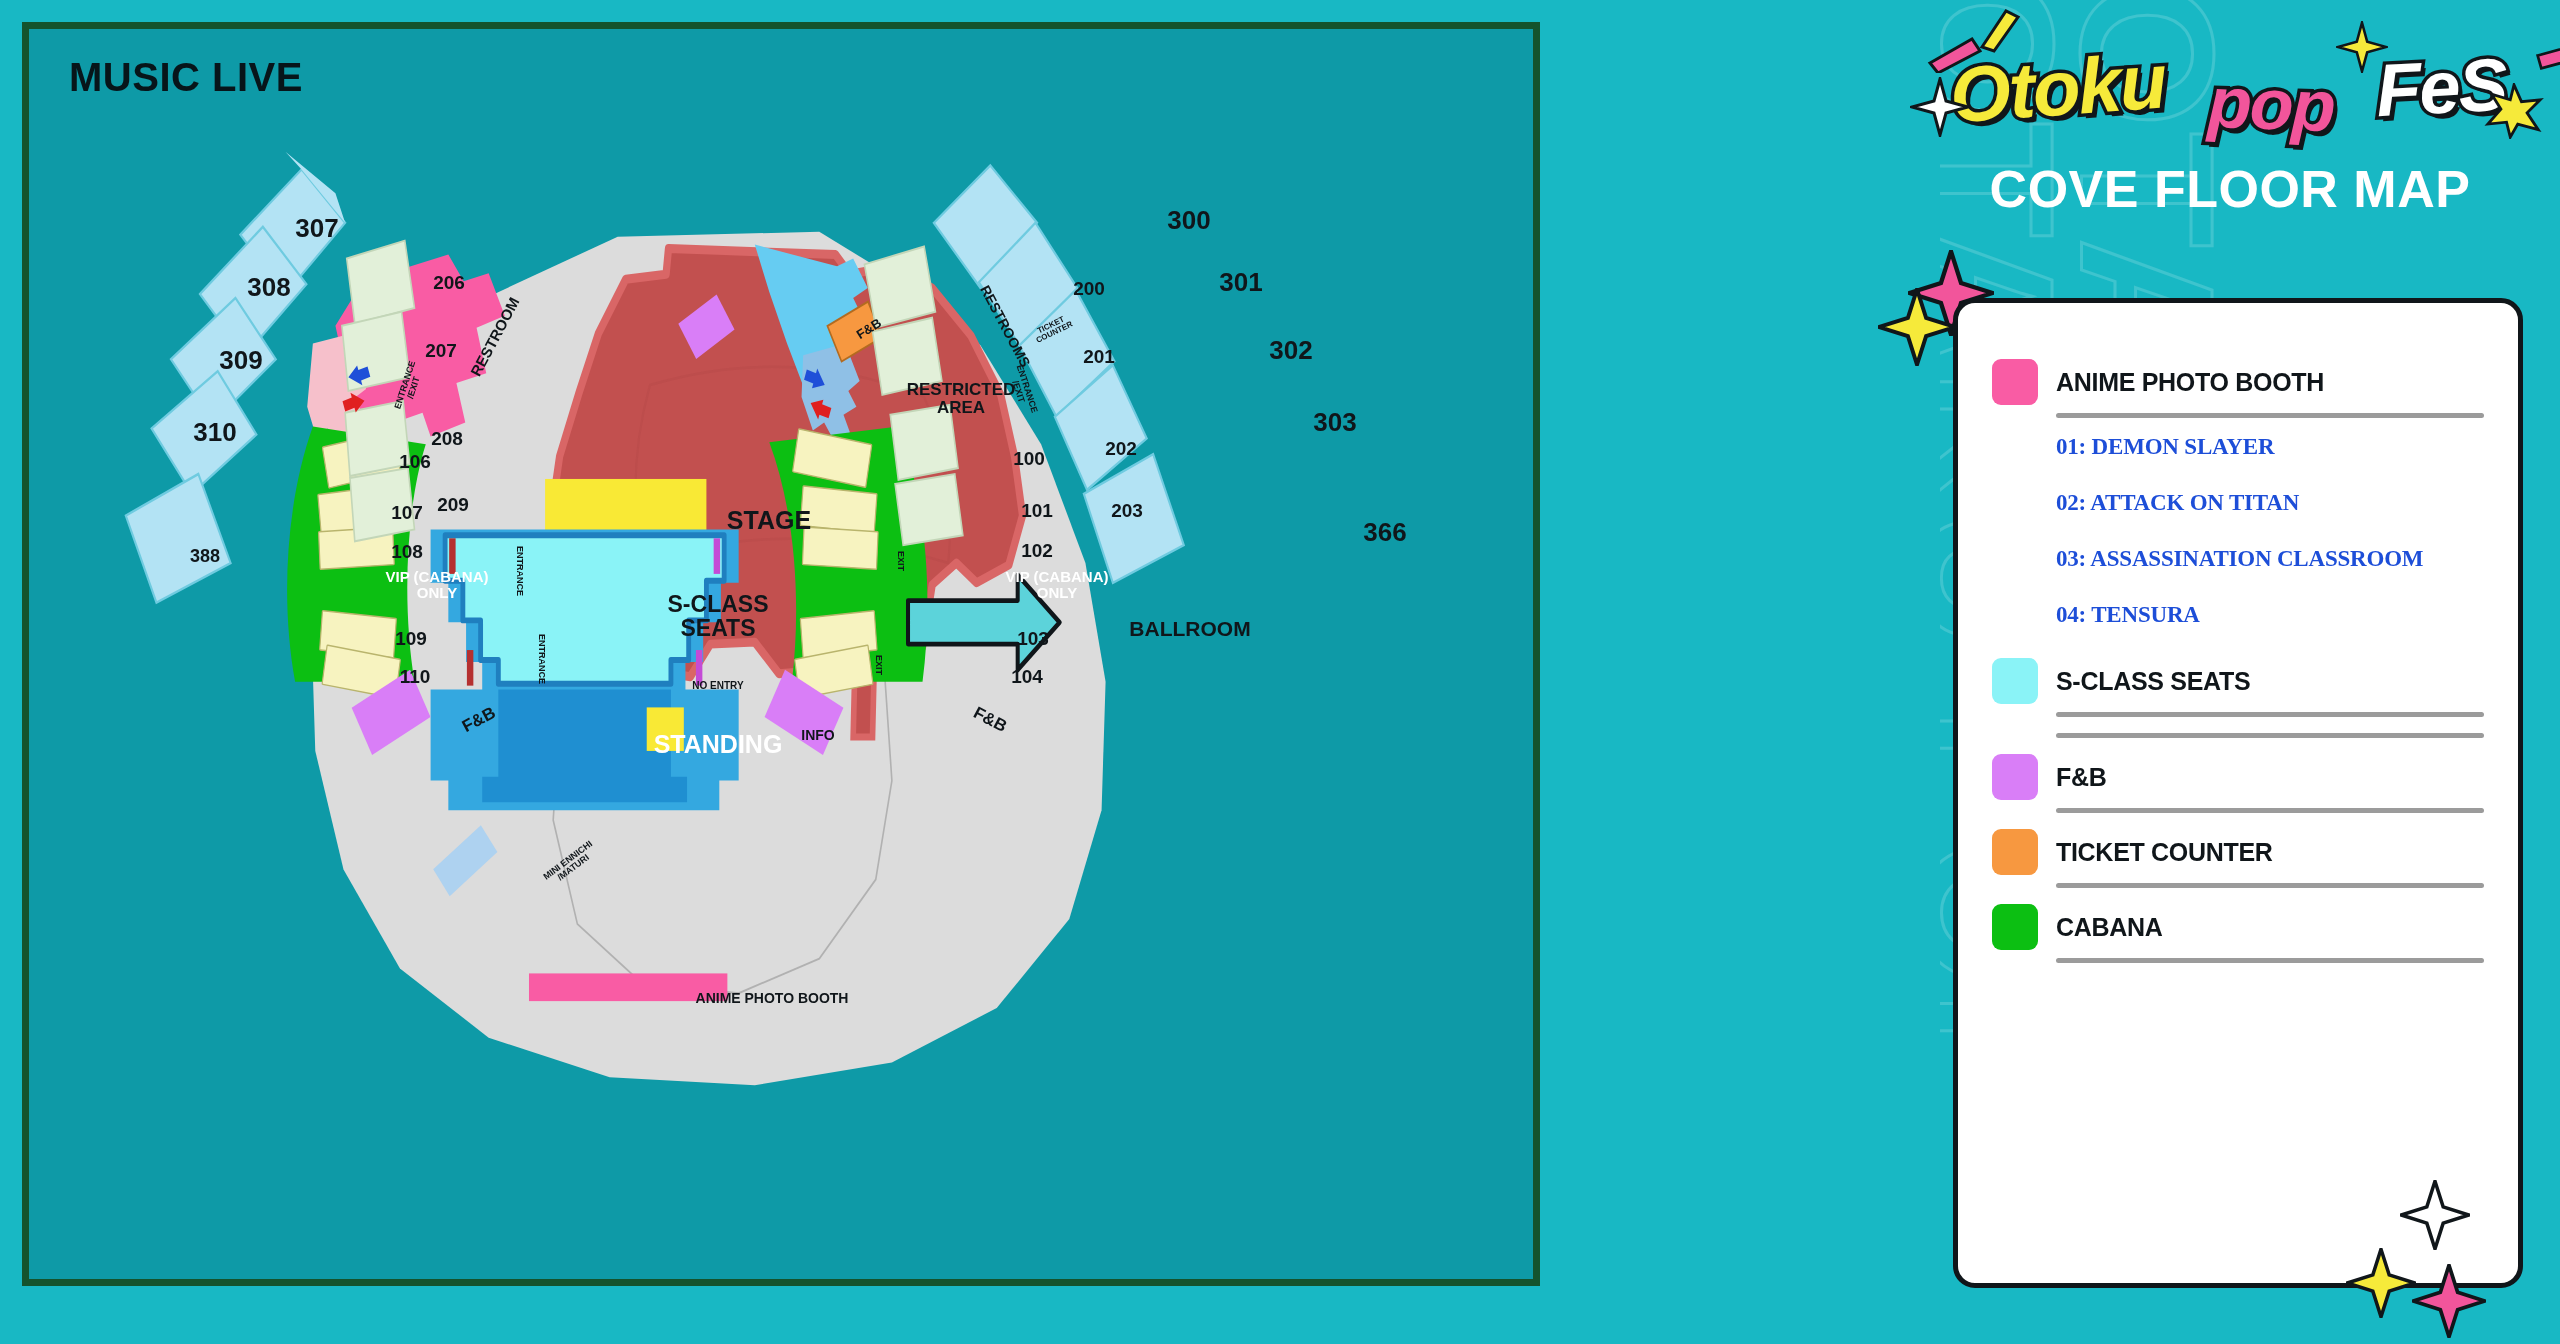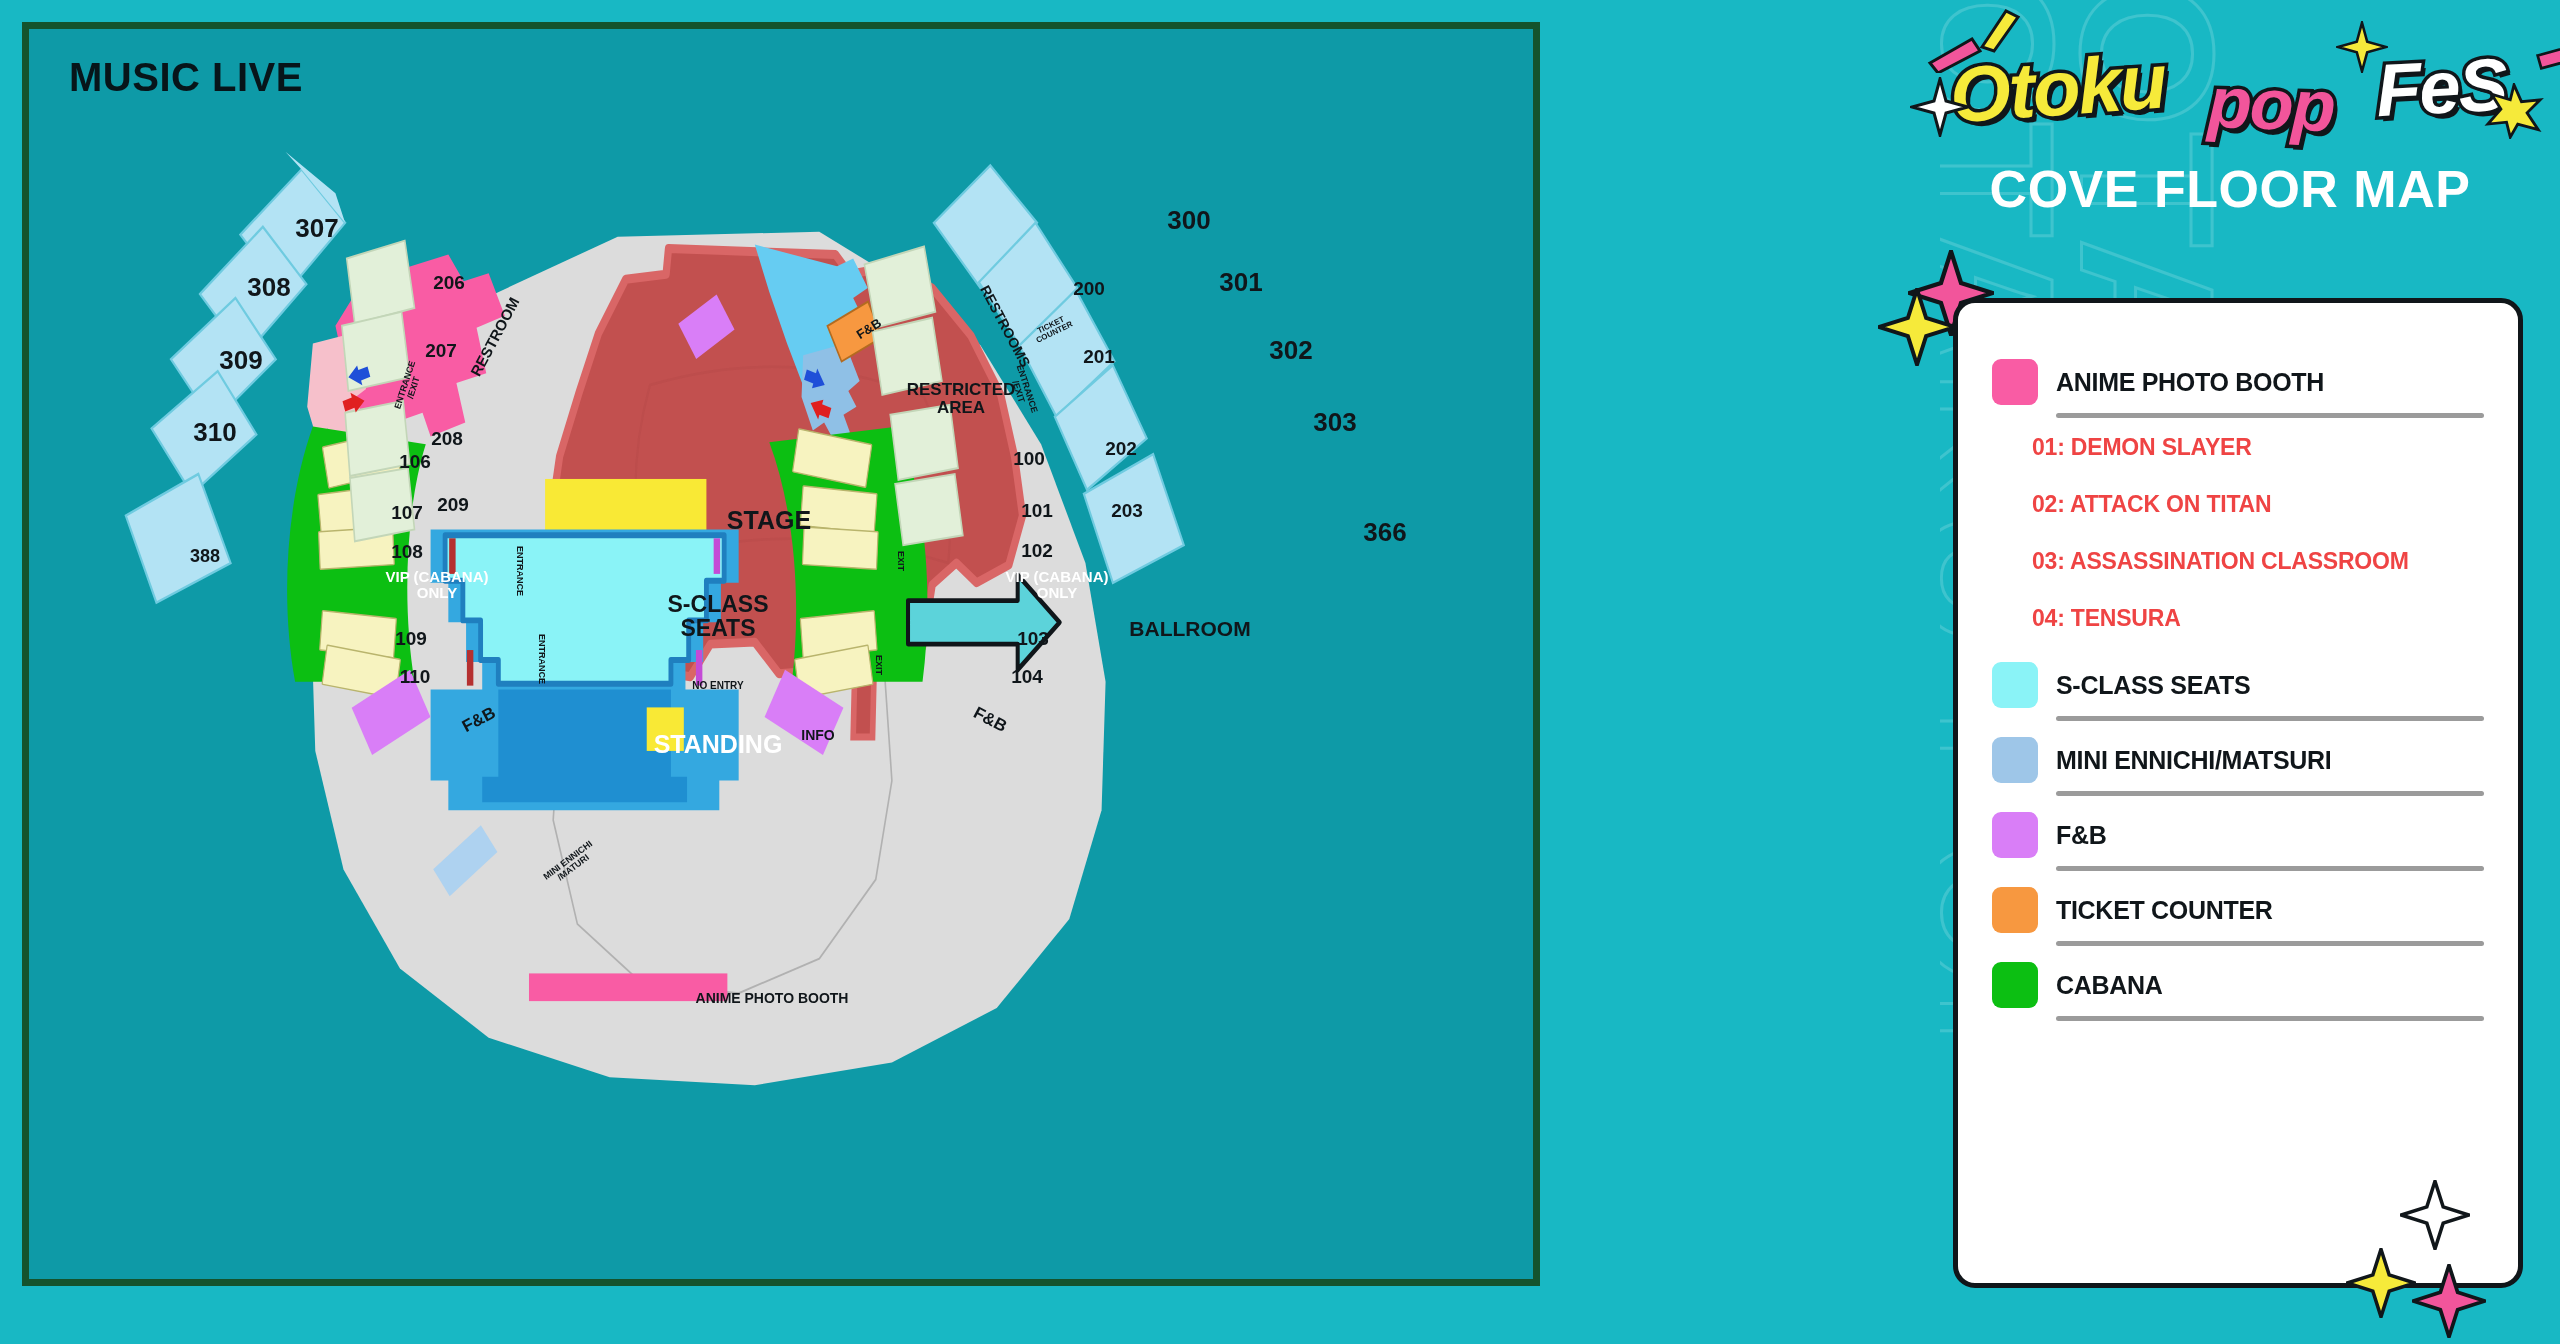--- a/index.html
+++ b/index.html
@@ -75,21 +75,21 @@
   #legend-card{
     position:absolute; left:53px; top:298px;
     width:570px; height:990px;
     background:#ffffff; border:5px solid #10161a;
     border-radius:22px; padding:56px 34px 20px 34px;
   }
   .lg-row{display:flex;align-items:center;gap:18px;margin-bottom:4px;}
   .sw{width:46px;height:46px;border-radius:9px;flex:0 0 auto;}
   .lg-txt{font-size:25px;font-weight:bold;color:#10161a;letter-spacing:-0.3px;}
   .rule{height:5px;background:#9b9b9b;border-radius:3px;margin:8px 0 16px 64px;}
-  .sub{font-size:23px;font-weight:bold;color:#ef4444;margin:0 0 30px 40px;letter-spacing:-0.2px;}
+  .sub{font-size:23px;font-weight:bold;color:#1d4ed8;margin:0 0 30px 64px;letter-spacing:-0.2px;font-family:Liberation Serif, serif;}
   .sub.first{margin-top:6px;}
   .lg-block{margin-bottom:2px;}
 </style>
 </head>
 <body>
 
 <div class="ghost-wrap">
   <div class="ghost g1">OTAKU POP</div>
   <div class="ghost g2">OTAKU POP</div>
 </div>
@@ -365,24 +365,20 @@
 
     <div class="lg-block">
       <div class="lg-row">
         <div class="sw" style="background:#8af3f7;"></div>
         <div class="lg-txt">S-CLASS SEATS</div>
       </div>
       <div class="rule"></div>
     </div>
 
     <div class="lg-block">
-      <div class="lg-row">
-        <div class="sw" style="background:#9ec6e8;"></div>
-        <div class="lg-txt">MINI ENNICHI/MATSURI</div>
-      </div>
       <div class="rule"></div>
     </div>
 
     <div class="lg-block">
       <div class="lg-row">
         <div class="sw" style="background:#d97ef7;"></div>
         <div class="lg-txt">F&amp;B</div>
       </div>
       <div class="rule"></div>
     </div>

